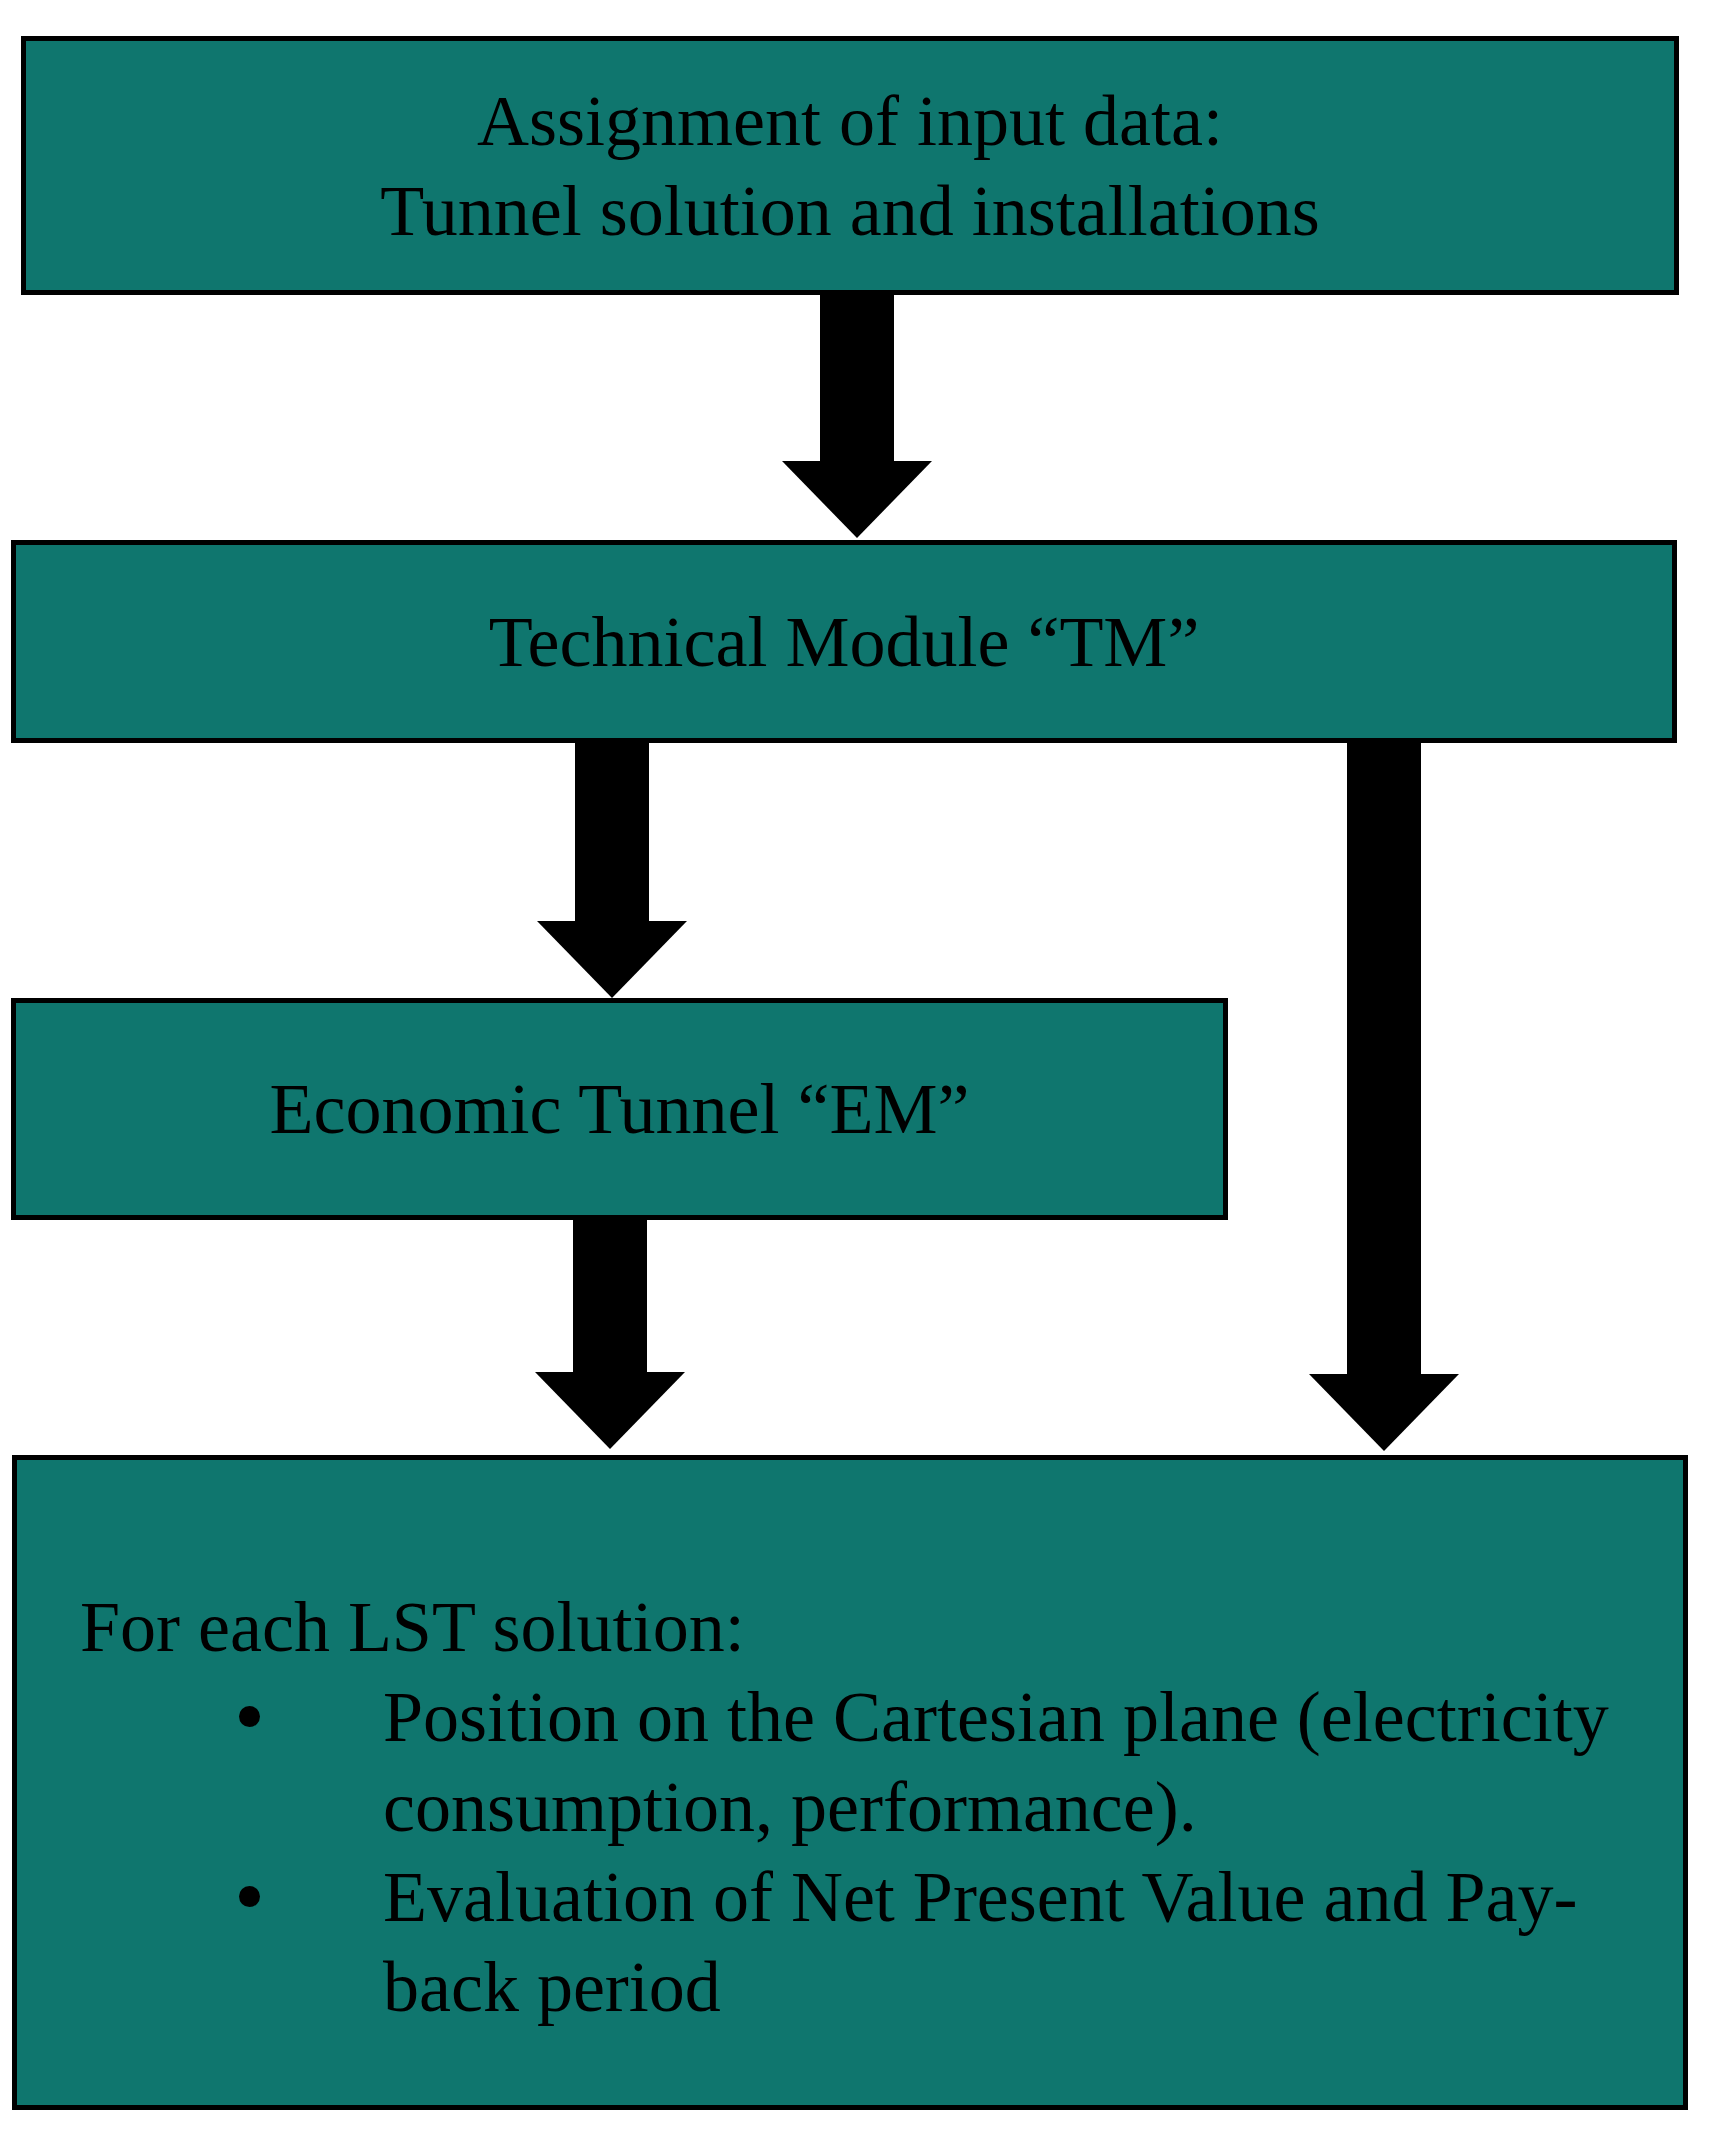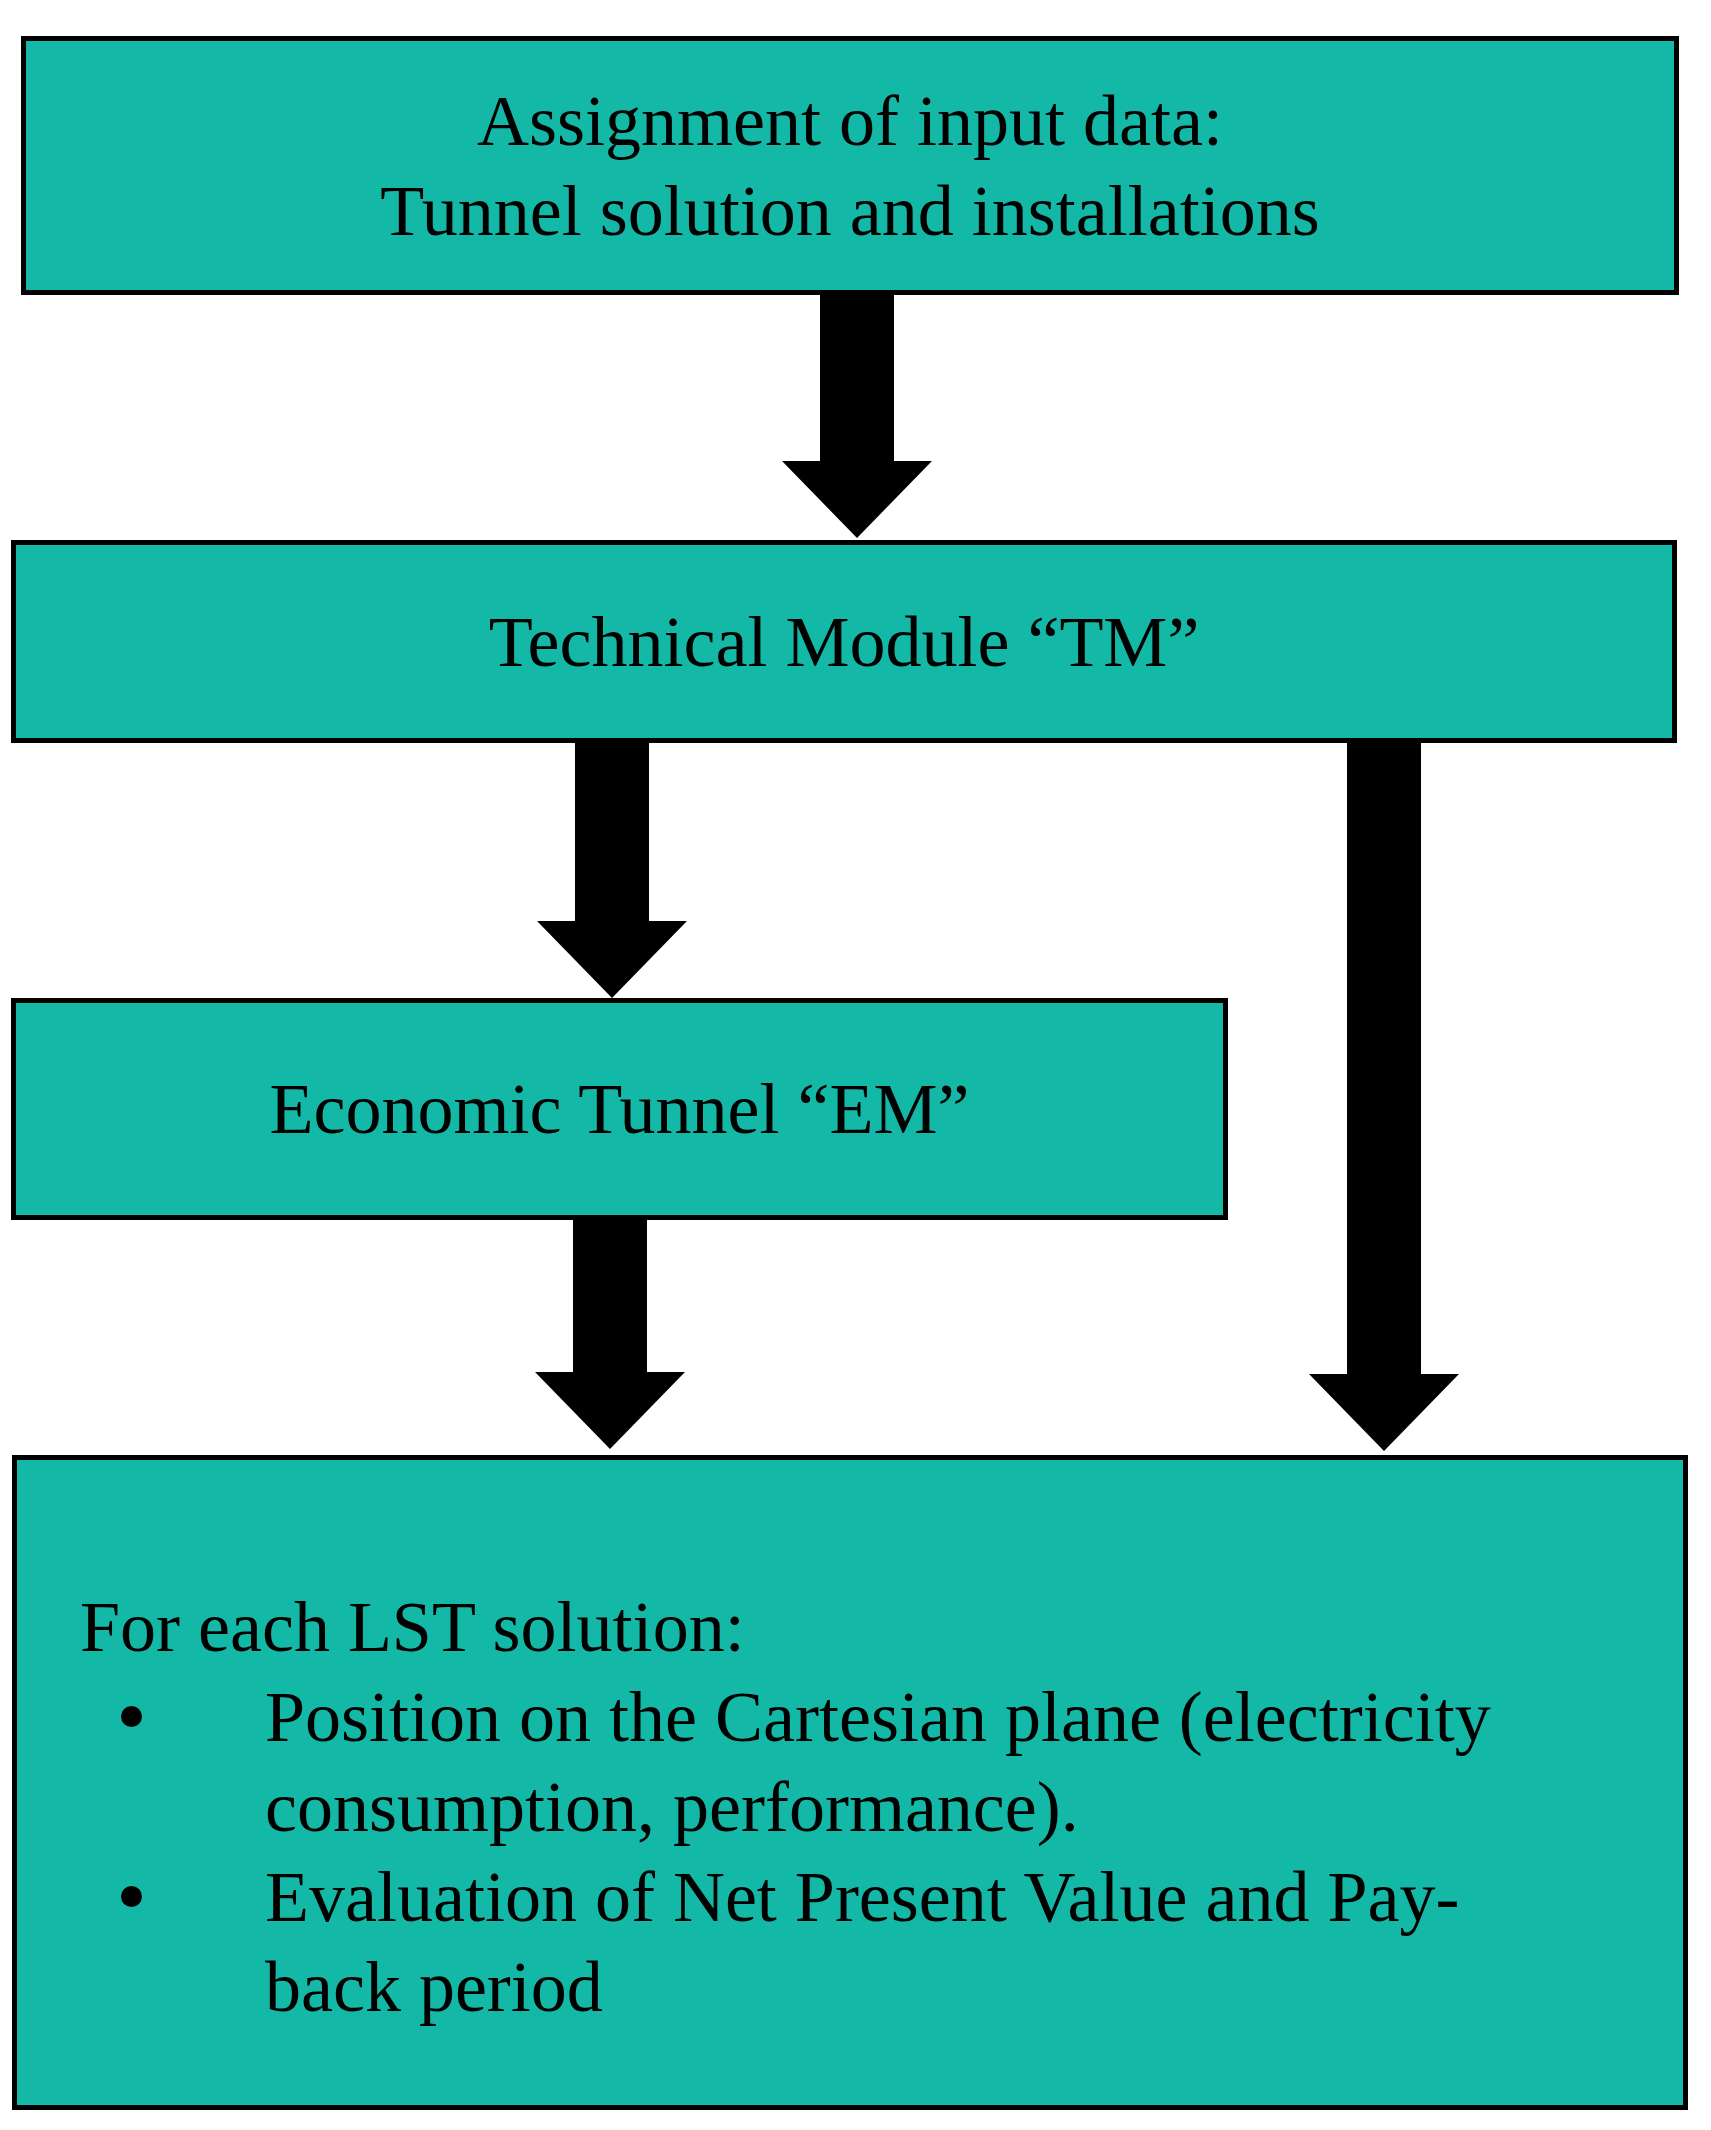--- a/index.html
+++ b/index.html
@@ -12,21 +12,21 @@
     width: 1711px;
     height: 2130px;
     background: #ffffff;
     font-family: "Liberation Serif", "DejaVu Serif", serif;
     color: #000000;
     overflow: hidden;
   }
   .flowbox {
     position: absolute;
     border: 5px solid #000000;
-    background: #14b8a6;
+    background: #0f766e;
     box-sizing: border-box;
     display: flex;
     flex-direction: column;
     align-items: center;
     justify-content: center;
     text-align: center;
     font-size: 72px;
     line-height: 90px;
   }
   .flowbox.box-input    { left: 21px;  top: 36px;   width: 1658px; height: 259px; }
@@ -40,20 +40,21 @@
   }
   .results-content {
     padding: 98px 30px 0 63px;
     font-size: 72px;
     line-height: 90px;
     margin-top: 24px;
   }
   .bullet-row {
     display: flex;
     align-items: flex-start;
+    justify-content: flex-end;
   }
   .bullet-dot {
     flex: 0 0 auto;
     width: 21px;
     height: 21px;
     margin-left: 41px;
     margin-top: 34px;
     border-radius: 50%;
     background: #000000;
   }

